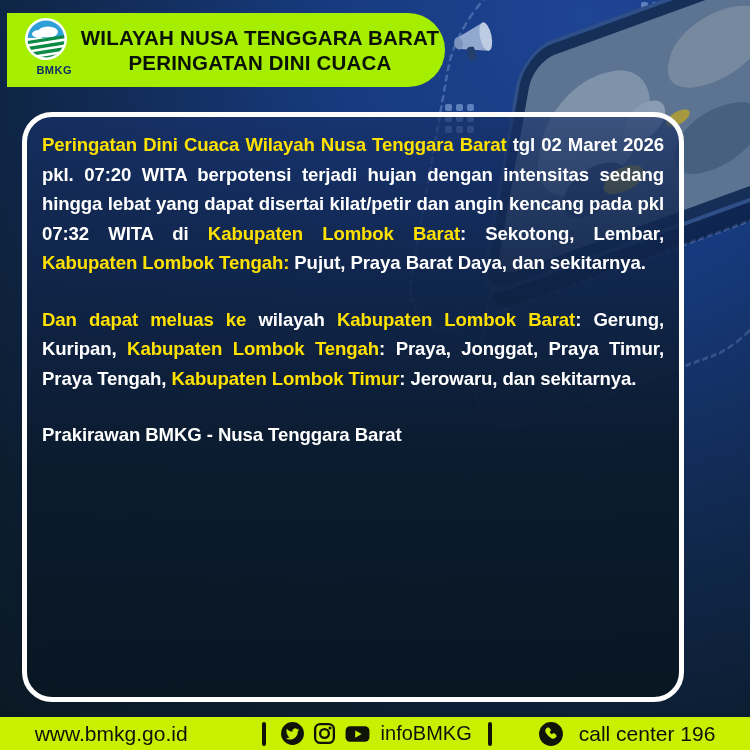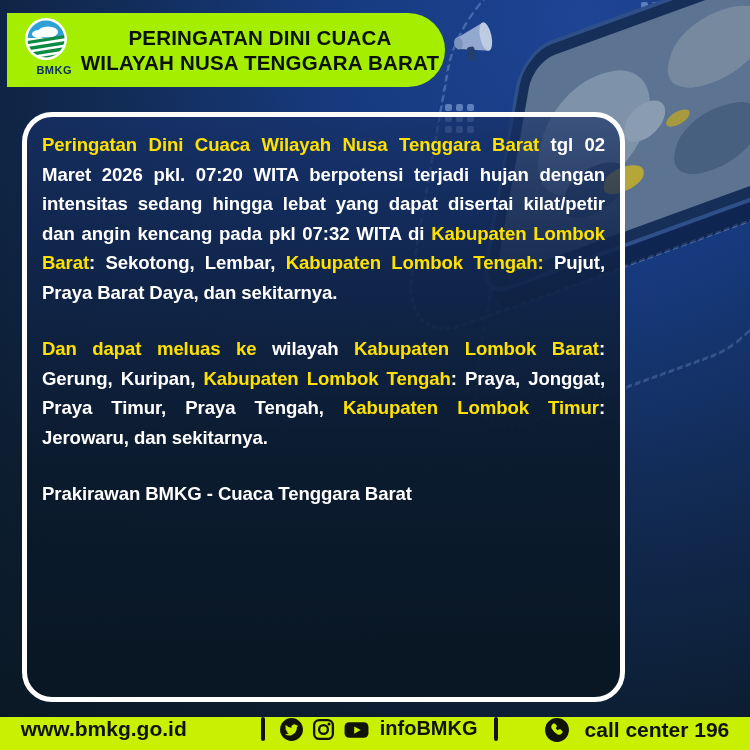--- a/index.html
+++ b/index.html
@@ -51,36 +51,36 @@
     background:var(--banner-green);border-radius:0 37px 37px 0;
     display:flex;align-items:center;
   }
   .logo{position:absolute;left:13px;top:4px;width:52px;text-align:right;}
   .logo-label{display:block;font-size:11px;font-weight:bold;color:var(--logo-navy);letter-spacing:.5px;margin-top:-1px;}
   .titles{flex:1;margin-left:68px;text-align:center;color:var(--title-black);
     font-weight:bold;font-size:20.5px;line-height:25px;letter-spacing:.2px;}
 
   
   .card{
-    position:absolute;left:22px;top:112px;width:603px;height:590px;z-index:2;
+    position:absolute;left:22px;top:112px;width:662px;height:590px;z-index:2;
     box-sizing:border-box;border:5px solid var(--navy-card-border);border-radius:30px;
     background:linear-gradient(178deg, rgba(24,50,108,.62) 0%, rgba(16,36,72,.88) 28%,
                rgba(11,27,46,.96) 58%, rgba(9,22,34,.98) 100%);
     padding:13px 15px;
   }
   .wpara{margin:0 0 27px 0;text-align:justify;font-weight:bold;
     font-size:18.6px;line-height:29.5px;letter-spacing:-.1px;}
   .wpara span.yellow{color:var(--highlight-yellow);}
   .wpara span.white{color:var(--body-white);}
 
   
   .footer{
     position:absolute;left:0;right:0;top:717px;height:33px;z-index:3;
     background:var(--footer-green);color:#101408;
-    display:flex;align-items:flex-start;justify-content:center;font-weight:bold;
+    display:flex;align-items:center;justify-content:center;font-weight:normal;
   }
   .footer .site{font-size:21px;margin-right:74px;}
   .vbar{width:4px;height:24px;border-radius:2px;background:#101408;}
   .socials{display:flex;align-items:center;gap:7px;margin:0 10px 0 14px;}
   .handle{font-size:20px;margin-right:16px;}
   .callwrap{display:flex;align-items:center;gap:15px;margin-left:46px;}
   .call{font-size:21px;}
   .icon-svg{display:block;}
 </style>
 </head>
@@ -149,30 +149,30 @@
             <rect x="4" y="21" width="44" height="3.4" fill="#0b8a44"></rect>
             <rect x="4" y="27" width="44" height="3.4" fill="#0b8a44"></rect>
             <rect x="4" y="33" width="44" height="3.4" fill="#0b8a44"></rect>
             <rect x="4" y="39" width="44" height="3.4" fill="#0b8a44"></rect>
           </g>
         </g>
       </svg>
       <span class="logo-label">BMKG</span>
     </div>
     <div class="titles">
+      <div>WILAYAH NUSA TENGGARA BARAT</div>
       <div>PERINGATAN DINI CUACA</div>
-      <div>WILAYAH NUSA TENGGARA BARAT</div>
     </div>
   </header>
 
   <main class="card">
     <div id="paragraphs">
         <p class="wpara"><span class="yellow">Peringatan Dini Cuaca Wilayah Nusa Tenggara Barat</span><span class="white"> tgl 02 Maret 2026 pkl. 07:20 WITA berpotensi terjadi hujan dengan intensitas sedang hingga lebat yang dapat disertai kilat/petir dan angin kencang pada pkl 07:32 WITA di </span><span class="yellow">Kabupaten Lombok Barat</span><span class="white">: Sekotong, Lembar, </span><span class="yellow">Kabupaten Lombok Tengah:</span><span class="white"> Pujut, Praya Barat Daya, dan sekitarnya.</span></p>
         <p class="wpara"><span class="yellow">Dan dapat meluas ke</span><span class="white"> wilayah </span><span class="yellow">Kabupaten Lombok Barat</span><span class="white">: Gerung, Kuripan, </span><span class="yellow">Kabupaten Lombok Tengah</span><span class="white">: Praya, Jonggat, Praya Timur, Praya Tengah, </span><span class="yellow">Kabupaten Lombok Timur</span><span class="white">: Jerowaru, dan sekitarnya.</span></p>
-        <p class="wpara"><span class="white">Prakirawan BMKG - Cuaca Tenggara Barat</span></p>
+        <p class="wpara"><span class="white">Prakirawan BMKG - Nusa Tenggara Barat</span></p>
       </div>
   </main>
 
   <footer class="footer">
     <span class="site">www.bmkg.go.id</span>
     <span class="vbar"></span>
     <span class="socials">
       <svg class="icon-svg" width="25" height="25" viewBox="0 0 24 24">
         <circle cx="12" cy="12" r="11" fill="#101408"></circle>
         <path style="fill:var(--footer-green)" d="M18.6 8.3c-.5.2-1 .4-1.5.4.5-.3.9-.8 1.1-1.4-.5.3-1.1.5-1.7.7a2.6 2.6 0 0 0-4.5 2.4 7.4 7.4 0 0 1-5.4-2.7 2.6 2.6 0 0 0 .8 3.5c-.4 0-.8-.1-1.2-.3v.1c0 1.3.9 2.3 2.1 2.6-.4.1-.8.1-1.2 0 .3 1 1.3 1.8 2.4 1.8a5.3 5.3 0 0 1-3.9 1.1 7.4 7.4 0 0 0 4 1.2c4.8 0 7.5-4 7.5-7.5v-.3c.6-.5 1.1-1 1.5-1.6z"></path>

